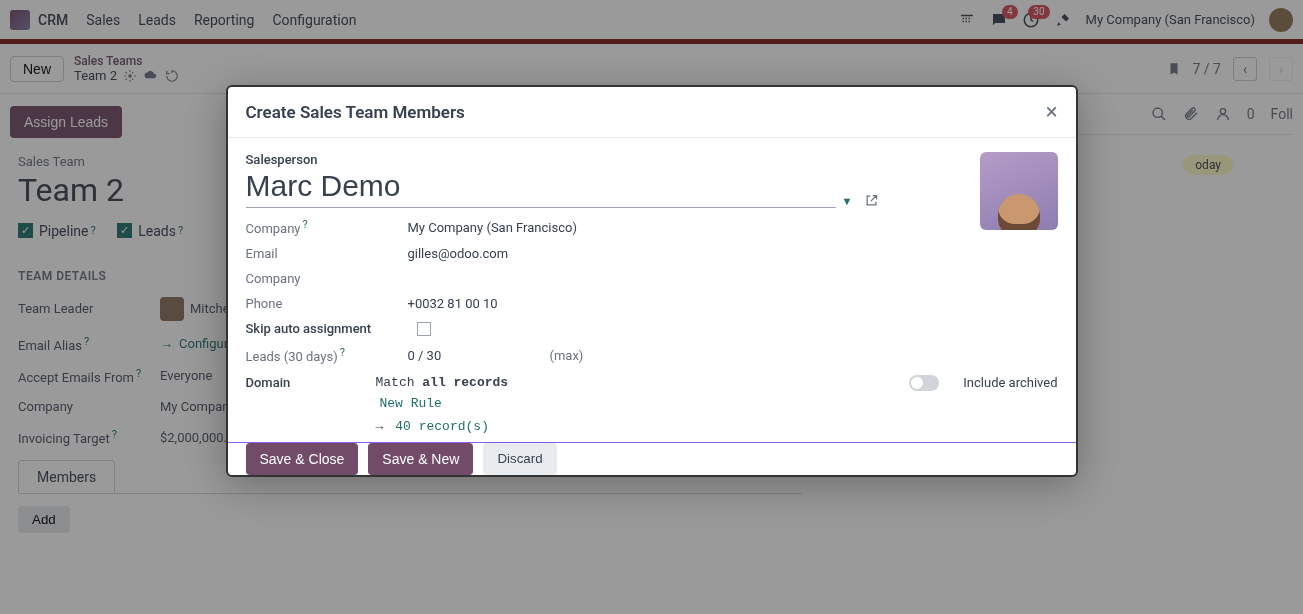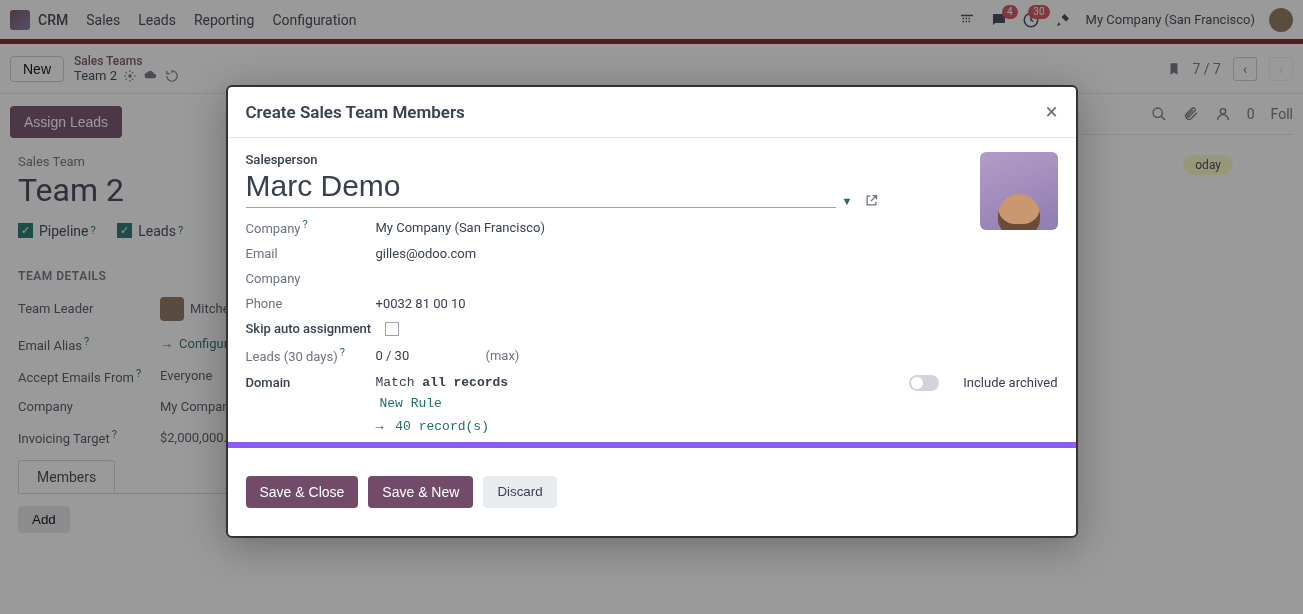--- a/index.html
+++ b/index.html
@@ -62,36 +62,36 @@
   .modal-hd { padding:14px 18px; border-bottom:1px solid #e5e7eb; display:flex; align-items:center; }
   .modal-title { font-size:17px; font-weight:600; }
   .modal-close { margin-left:auto; font-size:22px; color:#6b7280; cursor:pointer; line-height:1; }
   .modal-body { padding: 14px 18px 8px; position:relative; }
   .field-label-dark { font-size:13px; color:#374151; font-weight:500; }
   .sp-input { font-size:30px; font-weight:400; color:#374151; border:none; border-bottom:1px solid #9ca3af; width: 590px; padding:2px 0 4px; outline:none; }
   .sp-arrow { color:#1f6f6a; margin-left:6px; font-size:11px; }
   .ext-link { margin-left:12px; color:#6b7280; font-size:15px; cursor:pointer; }
   .avatar-lg { width:78px; height:78px; border-radius:6px; background: linear-gradient(160deg, #b59cc7 0%, #8e7db1 100%); position:absolute; right:18px; top:14px; overflow:hidden; }
   .avatar-lg::after { content:""; position:absolute; left:50%; top:54%; transform:translateX(-50%); width:42px; height:42px; background:#c9986e; border-radius:50% 50% 40% 40%; box-shadow: 0 -12px 0 0 #6b4a38 inset; }
-  .row { display:flex; align-items:center; margin-top:10px; font-size:13px; }
+  .row { display:flex; align-items:center; margin-top:10px; font-size:13px;gap:32px; }
   .row .label { width:130px; color:#6b7280; }
   .row .val { color:#374151; }
   .link-teal2 { color:#1f6f6a; cursor:pointer; }
   .chkbox-empty { width:14px; height:14px; border:1px solid #9ca3af; display:inline-block; margin-left:14px; cursor:pointer; }
   .domain-row { display:flex; margin-top:10px; }
   .domain-label { width:130px; color:#374151; font-weight:500; font-size:13px; }
   .domain-content { font-size:13px;font-family:Liberation Mono, monospace; }
   .match-bold { font-weight:600; }
   .records-link { color:#1f6f6a; margin-left:8px; cursor:pointer; }
   .arrow-right { color:#374151; margin-right:4px; }
   .toggle-wrap { margin-left:auto; display:flex; align-items:center; gap:24px; font-size:13px; color:#374151; }
   .toggle { width:30px; height:16px; background:#d1d5db; border-radius:10px; position:relative; cursor:pointer; }
   .toggle::after { content:""; position:absolute; left:2px; top:2px; width:12px; height:12px; background:#fff; border-radius:50%; }
   .domain-flex { display:flex; align-items:flex-start; }
-  .modal-ft { border-top:6px solid #8b5cf6; padding:28px 18px; display:flex; gap:10px; }
+  .modal-ft { border-top:1px solid #8b5cf6; padding:0 18px; display:flex; gap:10px; }
   .btn-sec { background:#e9ecef; color:#374151; border:none; padding:8px 14px; border-radius:4px; cursor:pointer; }
 
   svg { display:block; }
 </style>
 </head>
 <body>
 
 <div class="navbar">
   <div class="app-logo"></div>
   <span class="app-name">CRM</span>

